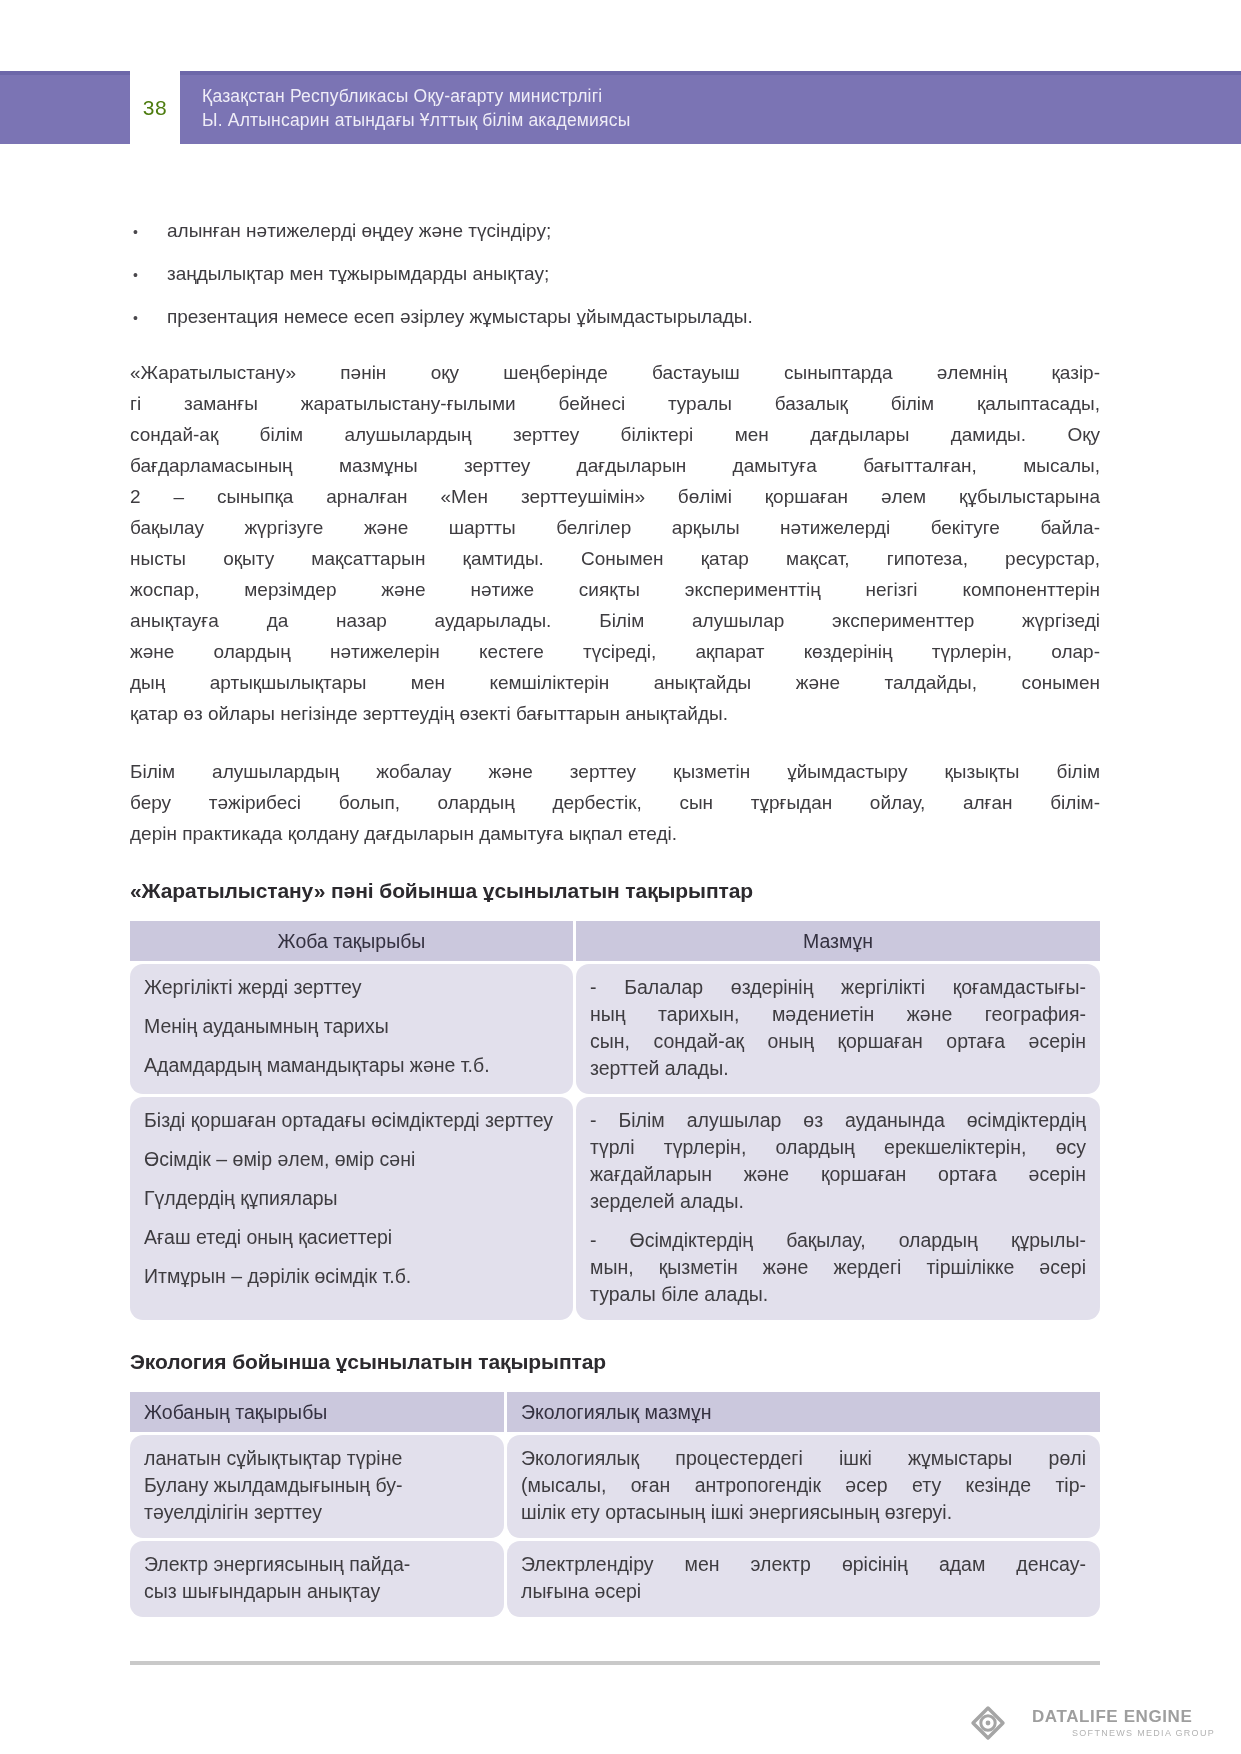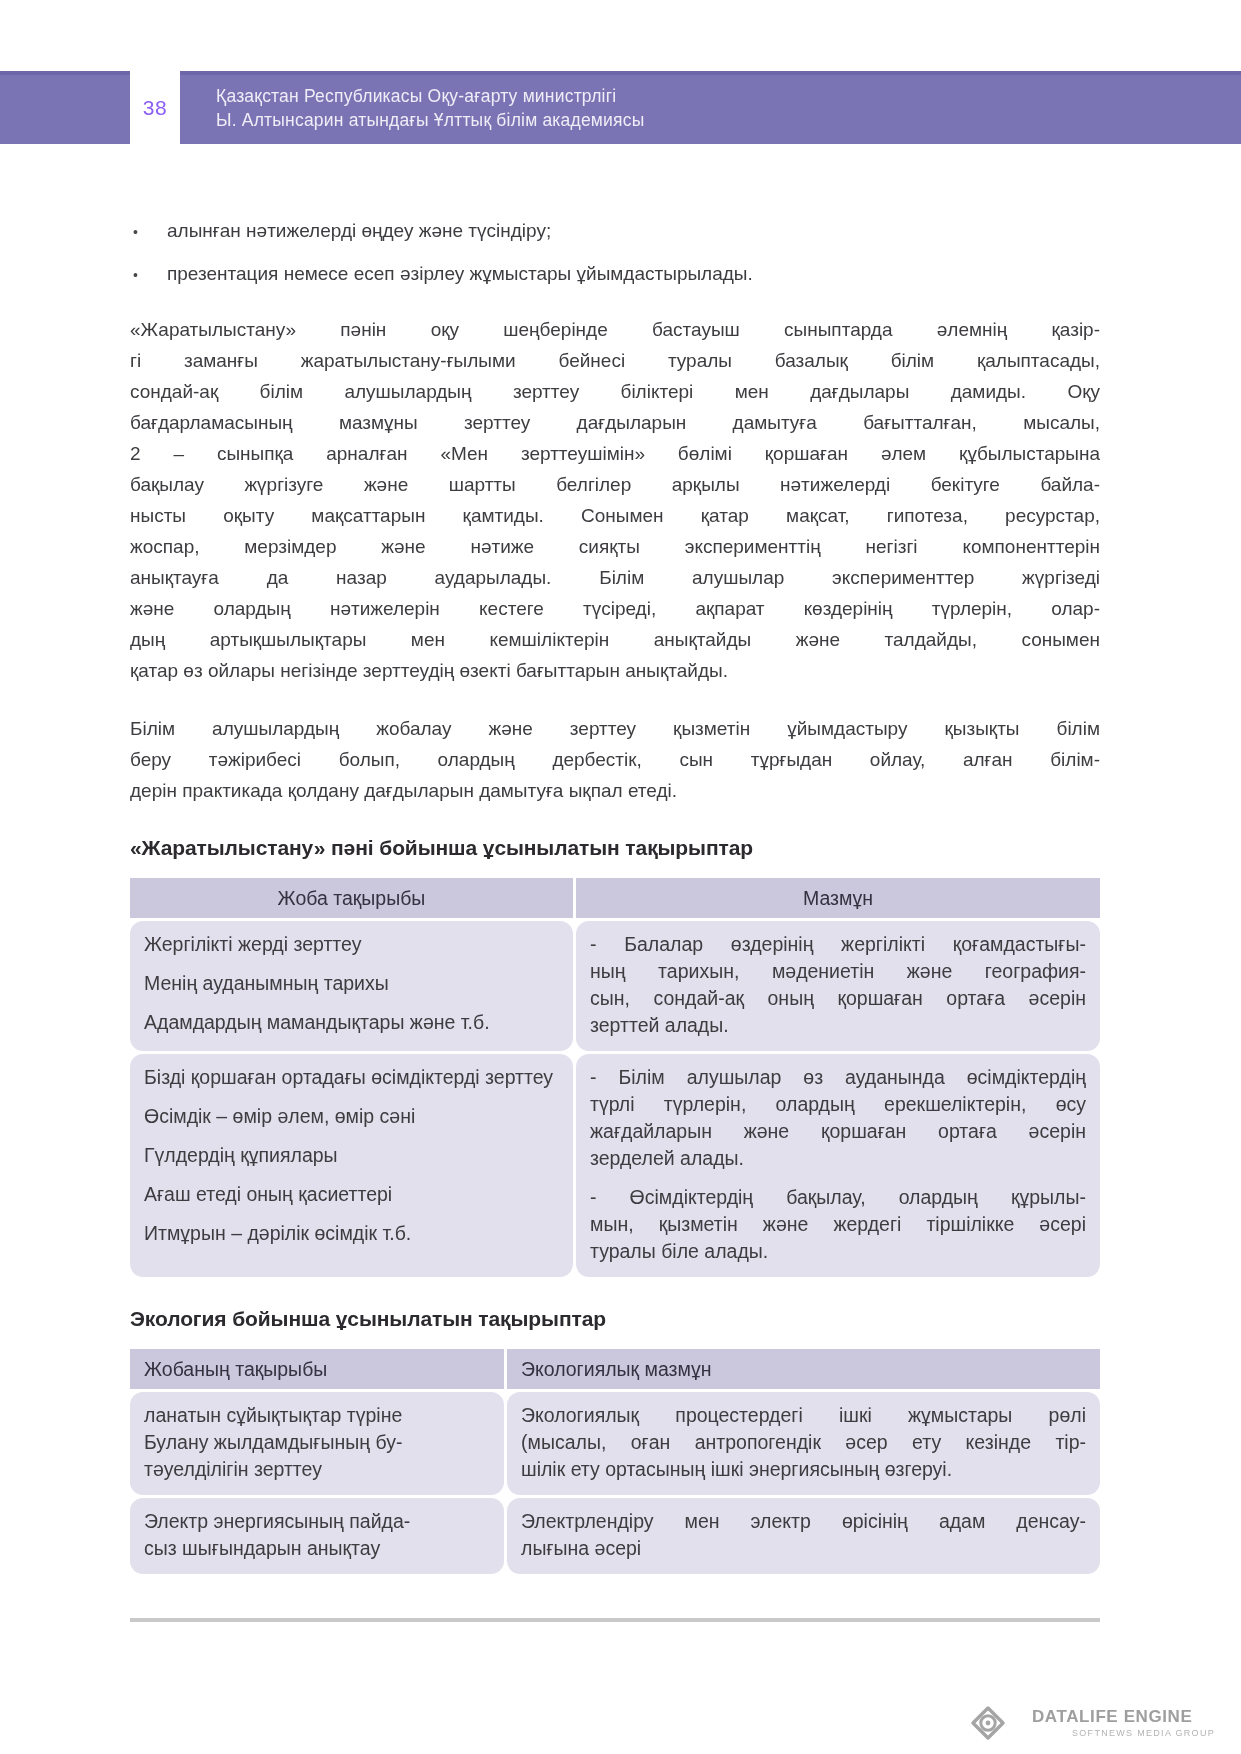--- a/index.html
+++ b/index.html
@@ -9,22 +9,22 @@
     background:#ffffff;
     font-family:"Liberation Sans","DejaVu Sans",sans-serif;
     color:var(--text-color,#3e3c40);
     overflow:hidden;
   }
   
   .band{position:absolute;top:71px;left:0;width:1241px;height:73px;display:flex;}
   .band-seg{background:linear-gradient(var(--band-purple-dark,#6d67a9) 0 4px,var(--band-purple,#7b74b4) 4px);}
   .band-seg.left{width:130px;}
   .band-gap{width:50px;background:#ffffff;display:flex;align-items:center;justify-content:center;}
-  .page-num{font-size:21px;color:#8b5cf6;letter-spacing:.5px;}
-  .band-seg.main{flex:1;display:flex;flex-direction:column;justify-content:center;padding-left:36px;box-sizing:border-box;}
+  .page-num{font-size:21px;color:#4d7c0f;letter-spacing:.5px;}
+  .band-seg.main{flex:1;display:flex;flex-direction:column;justify-content:center;padding-left:22px;box-sizing:border-box;}
   .band-line{color:#efedf7;font-size:17.5px;line-height:24px;letter-spacing:.2px;}
   
   .content{padding:218px 141px 0 130px;box-sizing:border-box;width:1241px;}
   
   .bullet-item{position:relative;padding-left:37px;margin-bottom:17px;font-size:19px;line-height:26px;color:var(--text-color,#3e3c40);}
   .bullet-item::before{content:"•";position:absolute;left:3px;top:1px;font-size:14px;color:#4a484d;}
   
   .para{margin-top:27px;font-size:19px;line-height:31px;}
   .para .block{margin:0;}
   .justify .line{text-align:justify;text-align-last:justify;}
@@ -60,20 +60,21 @@
     <div class="band-seg main">
       <div class="band-line">Қазақстан Республикасы Оқу-ағарту министрлігі</div>
       <div class="band-line">Ы. Алтынсарин атындағы Ұлттық білім академиясы</div>
     </div>
   </div>
 
   <div class="content">
 
     <div class="bullets">
         <div class="bullet-item">алынған нәтижелерді өңдеу және түсіндіру;</div>
+        <div class="bullet-item">заңдылықтар мен тұжырымдарды анықтау;</div>
         <div class="bullet-item">презентация немесе есеп әзірлеу жұмыстары ұйымдастырылады.</div>
       </div>
 
     <div class="para justify">
         <div class="block">
           <div class="line">«Жаратылыстану» пәнін оқу шеңберінде бастауыш сыныптарда әлемнің қазір-</div>
           <div class="line">гі заманғы жаратылыстану-ғылыми бейнесі туралы базалық білім қалыптасады,</div>
           <div class="line">сондай-ақ білім алушылардың зерттеу біліктері мен дағдылары дамиды. Оқу</div>
           <div class="line">бағдарламасының мазмұны зерттеу дағдыларын дамытуға бағытталған, мысалы,</div>
           <div class="line">2 – сыныпқа арналған «Мен зерттеушімін» бөлімі қоршаған әлем құбылыстарына</div>

